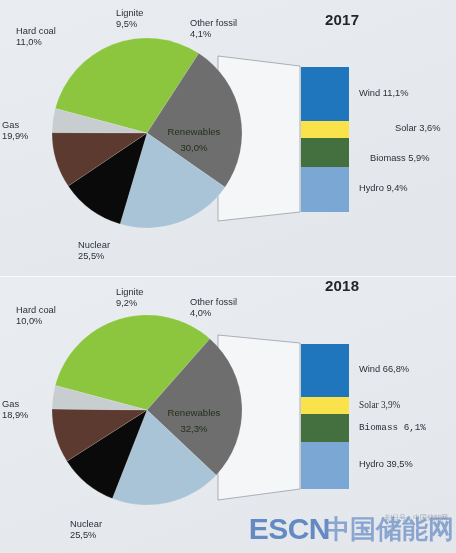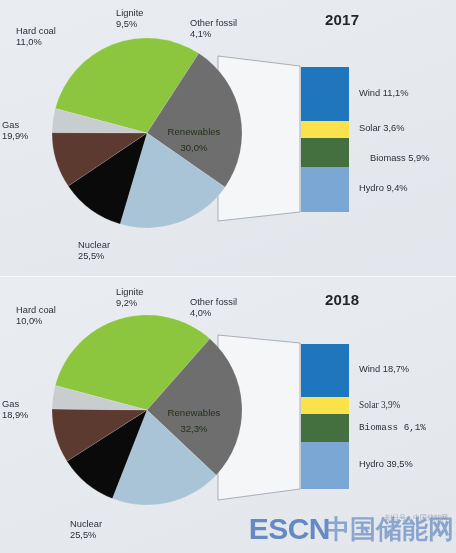--- a/index.html
+++ b/index.html
@@ -98,34 +98,34 @@
 19,9%</div>
     <div class="lab" style="left:78px;top:240px;width:92px;">Nuclear
 25,5%</div>
     <div class="lab-inner" style="left:150px;top:124px;width:88px;">Renewables
 30,0%</div>
 
     <div class="bars" id="bars2017" style="left: 301px; top: 67px; position: absolute; height: 145px;">
         <div class="bar" style="height: 53.65px; background: rgb(31, 118, 188);"></div>
         <div class="barlab" style="top: 20.82px;">Wind 11,1%</div>
         <div class="bar" style="height: 17.4px; background: rgb(250, 226, 75);"></div>
-        <div class="barlab" style="top: 56.35px;">Solar 3,6%</div>
+        <div class="barlab" style="top: 56.35px; margin-left: 36px;">Solar 3,6%</div>
         <div class="bar" style="height: 28.52px; background: rgb(68, 112, 63);"></div>
         <div class="barlab" style="top: 86px; margin-left: 11px;">Biomass 5,9%</div>
         <div class="bar" style="height: 45.43px; background: rgb(123, 167, 212);"></div>
         <div class="barlab" style="top: 116.28px;">Hydro 9,4%</div>
       </div>
 
   </div>
 
   <div class="divider"></div>
 
   <div class="panel" id="panel-2018">
 
-    <div class="year-title" style="left:325px;top:14px;">2018</div>
+    <div class="year-title" style="left:325px;top:0;">2018</div>
 
     <svg class="callout" style="left:0;top:0;width:456px;height:276px;">
       <polygon points="218,58 300,66 300,212 218,223" fill="#f4f6f8" stroke="#8d949c" stroke-width="0.7"></polygon>
     </svg>
 
     <div class="pie-wrap">
       <svg class="pie-svg" viewBox="0 0 196 196">
         <g id="pie2018-slices">
             <path d="M 95 97 L 3.24 72.41 A 95 95 0 0 1 157.82 25.74 Z" fill="#8CC63E" stroke="rgba(255,255,255,0.25)" stroke-width="0.5"></path>
             <path d="M 95 97 L 157.82 25.74 A 95 95 0 0 1 164.15 162.14 Z" fill="#6E6E6E" stroke="rgba(255,255,255,0.25)" stroke-width="0.5"></path>
@@ -145,21 +145,21 @@
 4,0%</div>
     <div class="lab" style="left:2px;top:122px;width:58px;">Gas
 18,9%</div>
     <div class="lab" style="left:70px;top:242px;width:92px;">Nuclear
 25,5%</div>
     <div class="lab-inner" style="left:150px;top:128px;width:88px;">Renewables
 32,3%</div>
 
     <div class="bars" id="bars2018" style="left: 301px; top: 67px; position: absolute; height: 145px;">
         <div class="bar" style="height: 52.81px; background: rgb(31, 118, 188);"></div>
-        <div class="barlab" style="top: 20.4px;">Wind 18,7%</div>
+        <div class="barlab" style="top: 20.4px;">Wind 66,8%</div>
         <div class="bar" style="height: 17.45px; background: rgb(250, 226, 75);"></div>
         <div class="barlab" style="top: 55.54px; font-family: Liberation Serif, serif;">Solar 3,9%</div>
         <div class="bar" style="height: 27.3px; background: rgb(68, 112, 63);"></div>
         <div class="barlab" style="top: 77.91px; font-family: Liberation Mono, monospace;">Biomass 6,1%</div>
         <div class="bar" style="height: 47.44px; background: rgb(123, 167, 212);"></div>
         <div class="barlab" style="top: 115.28px;">Hydro 39,5%</div>
       </div>
 
     <div class="wm">
       <span class="wm-escn">ESCN</span>

